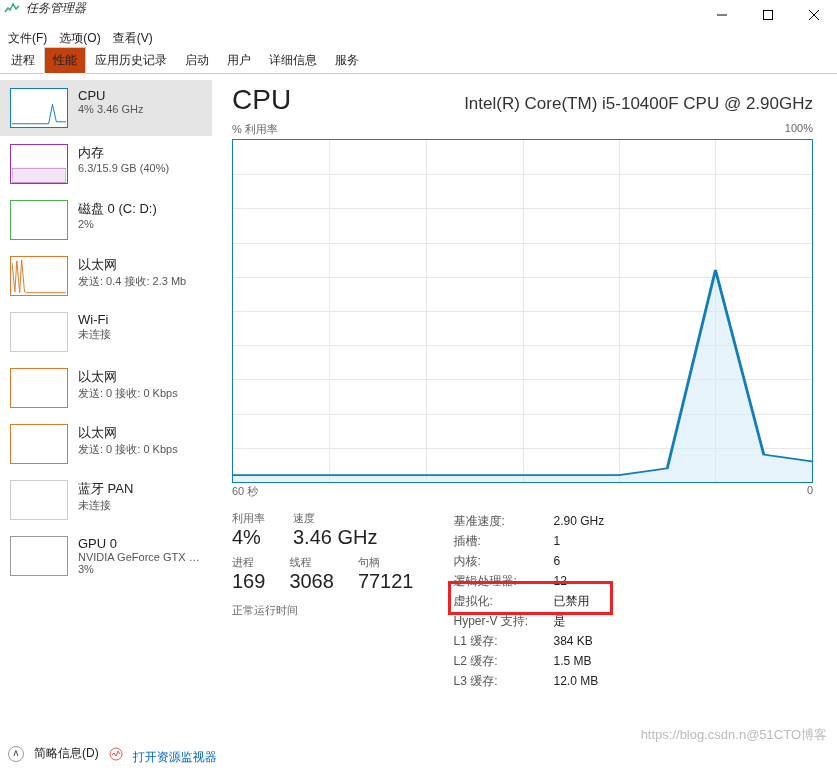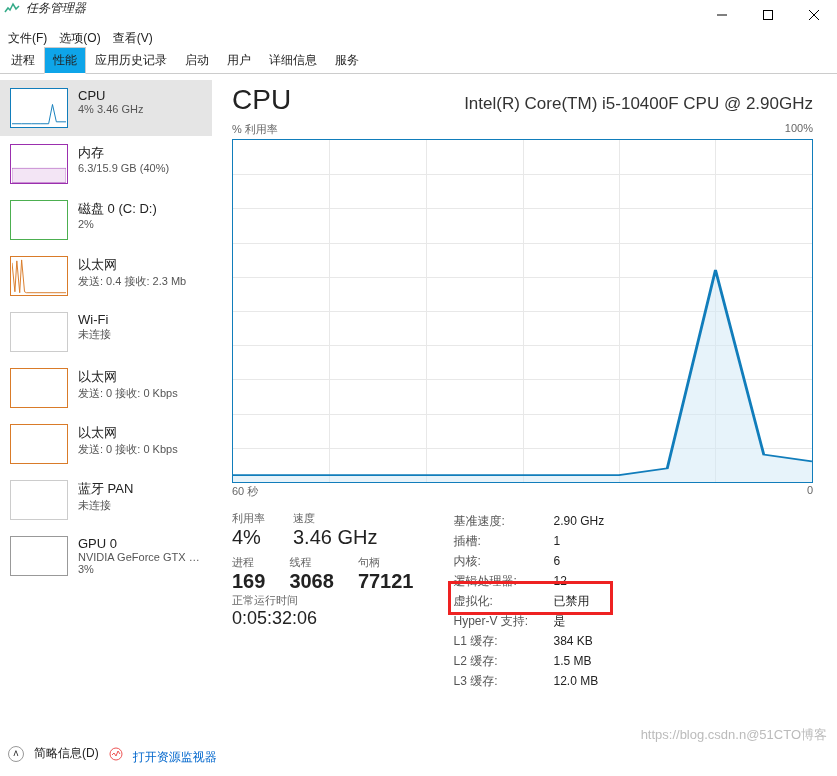--- a/index.html
+++ b/index.html
@@ -6,21 +6,21 @@
 body { width: 837px; height: 776px; background: #fff; font-size: 12px; color: #222; position: relative; }
 .titlebar { height: 30px; display: flex; align-items: flex-start; padding-left: 4px; font-style: italic; }
 .titlebar .icon { width: 16px; height: 16px; margin-right: 6px; }
 .titlebar .spacer { flex: 1; }
 .win-controls { display: flex; }
 .win-btn { width: 46px; height: 30px; display: flex; align-items: center; justify-content: center; }
 .menubar { height: 20px; display: flex; gap: 12px; padding-left: 8px; font-size: 12px; }
 .menubar span { cursor: default; }
 .tabs { height: 24px; display: flex; align-items: flex-end; padding-left: 2px; border-bottom: 1px solid #ccc; font-size: 12px; }
 .tab { padding: 4px 8px; border: 1px solid transparent; position: relative; top: 1px; }
-.tab.active { border: 1px solid #ccc; border-bottom: 1px solid #fff; background: #0ea5e9; }
+.tab.active { border: 1px solid #ccc; border-bottom: 1px solid #fff; background: #c2410c; }
 .main { display: flex; height: 668px; }
 .sidebar { width: 212px; overflow-y: auto; padding-top: 6px; }
 .side-item { display: flex; padding: 8px 8px 8px 10px; gap: 10px; align-items: flex-start; min-height: 56px; }
 .side-item.sel { background: #e5e5e5; }
 .thumb { width: 58px; height: 40px; border: 1px solid #999; position: relative; flex-shrink: 0; background: #fff; }
 .thumb-inner { position: absolute; inset: 1px; }
 .side-text .t1 { font-size: 13px; }
 .side-text .t2 { font-size: 11px; color: #555; }
 .content { flex: 1; padding: 10px 24px 10px 20px; }
 .hdr { display: flex; justify-content: space-between; align-items: baseline; }
@@ -28,21 +28,21 @@
 .h-model { font-size: 17px; color: #333; }
 .chart-cap { display: flex; justify-content: space-between; font-size: 11px; color: #666; margin-top: 6px; }
 .chart { height: 344px; border: 1px solid #117dbb; background: #fff; position: relative; margin-top: 2px; }
 .grid-v, .grid-h { position: absolute; background: #e8e8e8; }
 .chart-axis { display: flex; justify-content: space-between; font-size: 11px; color: #666; margin-top: 1px; }
 .stats { display: flex; gap: 40px; margin-top: 12px; }
 .stat-col .lbl { font-size: 11px; color: #666; }
 .stat-col .big { font-size: 20px; }
 .stat-col .row3 { display: flex; gap: 24px; margin-top: 6px; }
 .stat-col .cell .lbl2 { font-size: 11px; color: #666; }
-.stat-col .cell .val2 { font-size: 20px; font-weight: bold; }
+.stat-col .cell .val2 { font-size: 20px; }
 .kv-table { font-size: 12px; }
 .kv-table .kv { display: flex; gap: 18px; line-height: 20px; }
 .kv .k { width: 82px; color: #555; }
 .kv .v { color: #222; }
 .highlight { border: 3px solid #e22; position: absolute; width: 165px; height: 34px; pointer-events: none; }
 .footer { position: absolute; bottom: 10px; left: 8px; display: flex; align-items: center; gap: 10px; font-size: 12px; }
 .footer a { color: #0066cc; text-decoration: none; margin-top: 8px; }
 .chev { width: 16px; height: 16px; border: 1px solid #999; border-radius: 50%; display: inline-flex; align-items: center; justify-content: center; font-size: 10px; }
 .watermark { position: absolute; right: 10px; bottom: 32px; color: #bbb; font-size: 13px; }
 svg { display: block; }
@@ -238,23 +238,22 @@
             </div>
           <div class="cell">
               <div class="lbl2">线程</div>
               <div class="val2">3068</div>
             </div>
           <div class="cell">
               <div class="lbl2">句柄</div>
               <div class="val2">77121</div>
             </div>
         </div>
-        <div style="margin-top:0">
+        <div style="margin-top:10px">
           <div class="lbl">正常运行时间</div>
-          <div class="big" style="font-size:18px">0:05:32:06</div>
         </div>
       </div>
 
       <div class="kv-table" style="position:relative">
         <div class="kv">
             <span class="k">基准速度:</span>
             <span class="v">2.90 GHz</span>
           </div>
         <div class="kv">
             <span class="k">插槽:</span>

